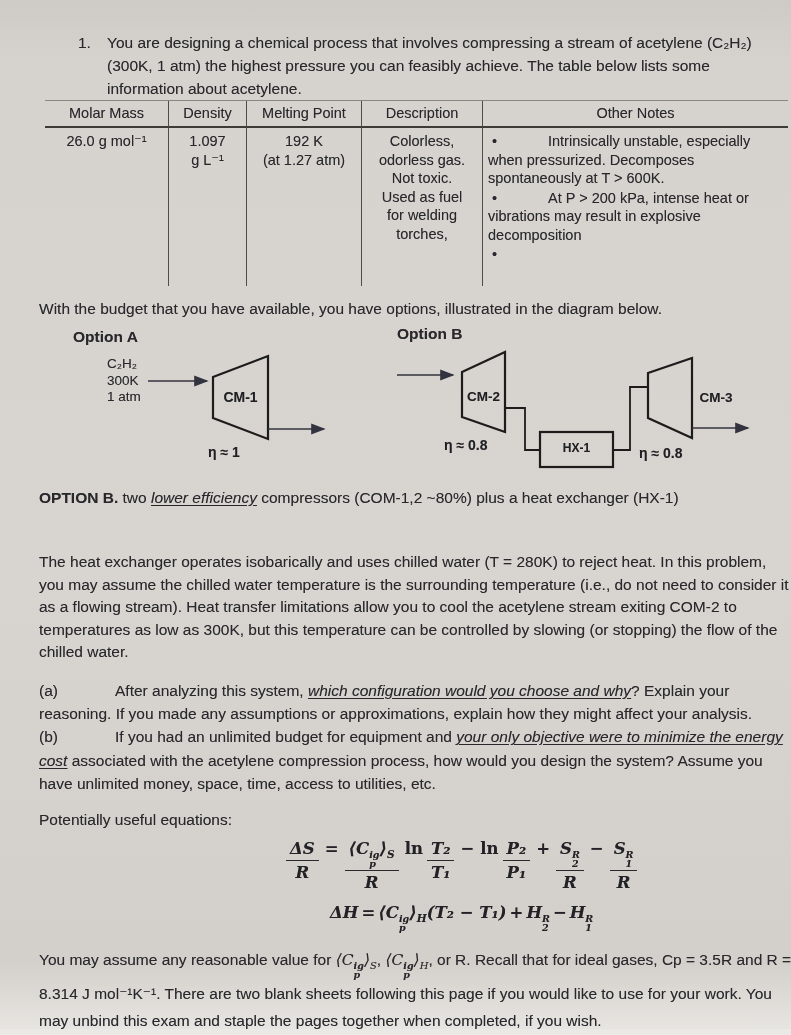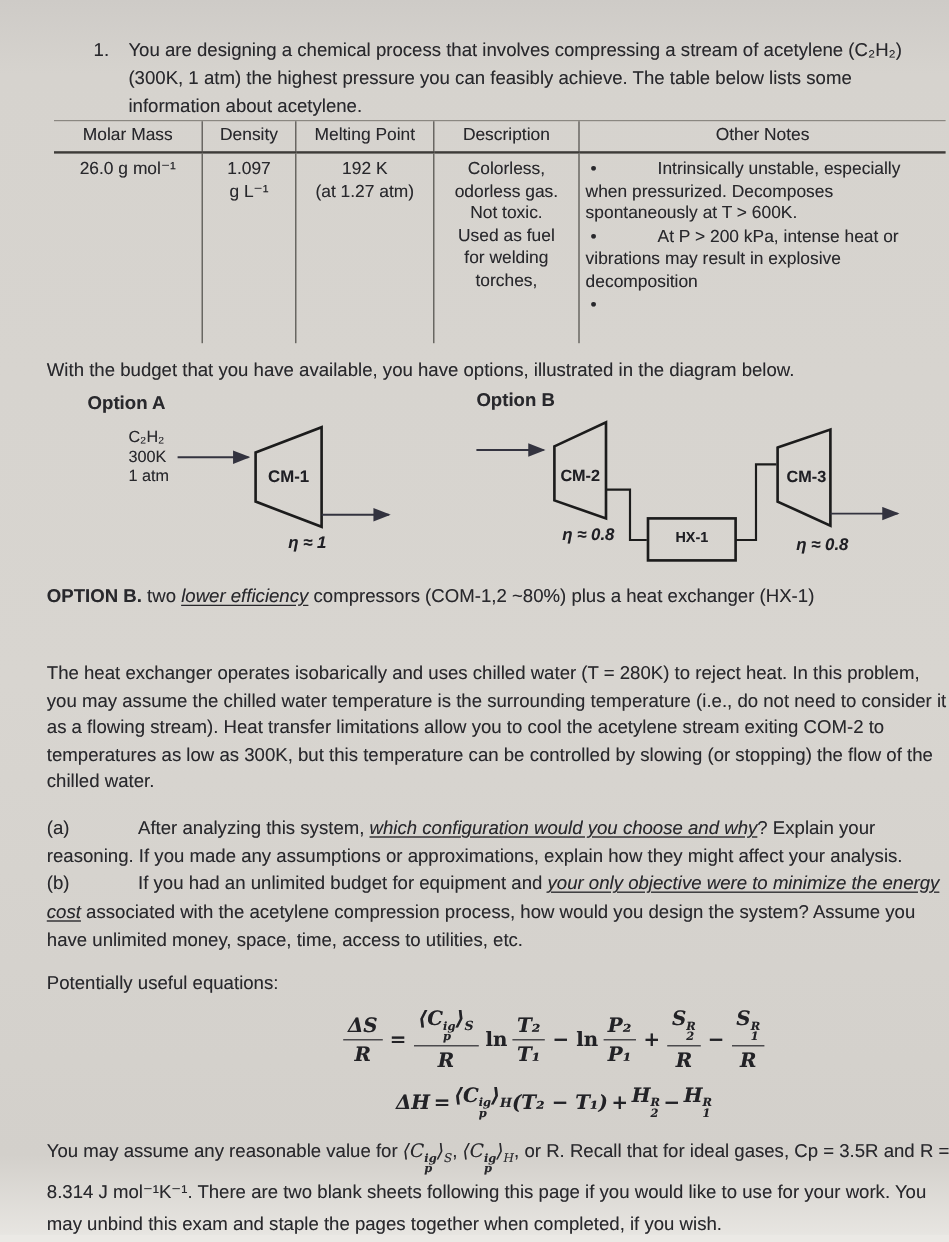--- a/index.html
+++ b/index.html
@@ -24,32 +24,32 @@
   .note{position:relative;text-indent:60px;white-space:pre-line;margin:0 0 1px;}
   .note .b{position:absolute;left:4px;top:0;text-indent:0;}
   
   .budget{left:39px;top:300px;width:740px;font-size:15.5px;}
   
   .diagram{left:45px;top:325px;width:730px;height:152px;}
   .diagram svg{position:absolute;left:0;top:0;}
   .dlabel{position:absolute;font-weight:bold;font-size:15.5px;}
   .feed{position:absolute;left:62px;top:31px;font-size:13.5px;line-height:16.5px;}
   .unit-label{position:absolute;font-weight:bold;font-size:13.5px;text-align:center;color:#1f1f24;}
-  .eta{position:absolute;font-weight:bold;font-style:italic;font-size:14px;text-align:right;color:#1f1f24;}
+  .eta{position:absolute;font-weight:bold;font-size:14px;text-align:left;color:#1f1f24;}
   
   .opts{left:39px;top:484px;width:748px;font-size:15.5px;line-height:27.5px;}
   .blab{font-weight:bold;}
   .em{font-style:italic;text-decoration:underline;text-underline-offset:2px;}
   
   .hx-para{left:39px;top:551px;width:750px;font-size:15.5px;line-height:22.6px;}
   .questions{left:39px;top:679px;width:753px;font-size:15.5px;line-height:23.2px;}
   .qlab{display:inline-block;width:76px;}
   .eq-intro{left:39px;top:811px;font-size:15.5px;}
   
-  .eq{font-family:"DejaVu Serif","DejaVu Sans",serif;font-style:italic;font-weight:600;font-size:16.5px;color:#222226;display:flex;align-items:center;}
+  .eq{font-family:"DejaVu Serif","DejaVu Sans",serif;font-style:italic;font-weight:600;font-size:16.5px;color:#222226;display:flex;align-items:flex-start;}
   .eq1{left:283px;top:839px;}
   .eq2{left:330px;top:903px;}
   .frac{display:inline-flex;flex-direction:column;align-items:center;margin:0 3px;}
   .frac .fn{padding:0 4px 2px;border-bottom:1.5px solid #2a2a2e;white-space:nowrap;}
   .frac .fd{padding-top:2px;}
   .op{margin:0 3px;}
   .rm{font-style:normal;margin:0 1px 0 3px;font-weight:600;}
   .ss{display:inline-flex;flex-direction:column;justify-content:center;font-size:9.5px;line-height:9px;vertical-align:-4px;font-weight:600;}
   sub{font-size:10px;}
   .eq sub{font-size:10.5px;}
@@ -127,21 +127,21 @@
     <div class="feed">
       <div>C₂H₂</div>
       <div>300K</div>
       <div>1 atm</div>
     </div>
     <div class="unit-label" style="left:168px;top:64px;width:55px;font-size:14px;">CM-1</div>
     <div class="eta" style="left:163px;top:119px;width:64px;">η ≈ 1</div>
     <div class="unit-label" style="left:417px;top:64px;width:43px;">CM-2</div>
     <div class="eta" style="left:399px;top:112px;width:68px;">η ≈ 0.8</div>
     <div class="unit-label" style="left:495px;top:116px;width:73px;font-size:12px;">HX-1</div>
-    <div class="unit-label" style="left:603px;top:65px;width:48px;">CM-3</div>
+    <div class="unit-label" style="left:603px;top:65px;width:48px;padding-left:44px;">CM-3</div>
     <div class="eta" style="left:594px;top:120px;width:68px;">η ≈ 0.8</div>
   </div>
 
   <div class="abs opts">
     <div><span class="blab">OPTION B.</span><span> two </span><span class="em">lower efficiency</span><span> compressors (COM-1,2 ~80%) plus a heat exchanger (HX-1)</span></div>
   </div>
 
   <div class="abs hx-para">The heat exchanger operates isobarically and uses chilled water (T = 280K) to reject heat. In this problem, you may assume the chilled water temperature is the surrounding temperature (i.e., do not need to consider it as a flowing stream). Heat transfer limitations allow you to cool the acetylene stream exiting COM-2 to temperatures as low as 300K, but this temperature can be controlled by slowing (or stopping) the flow of the chilled water.</div>
 
   <div class="abs questions">

